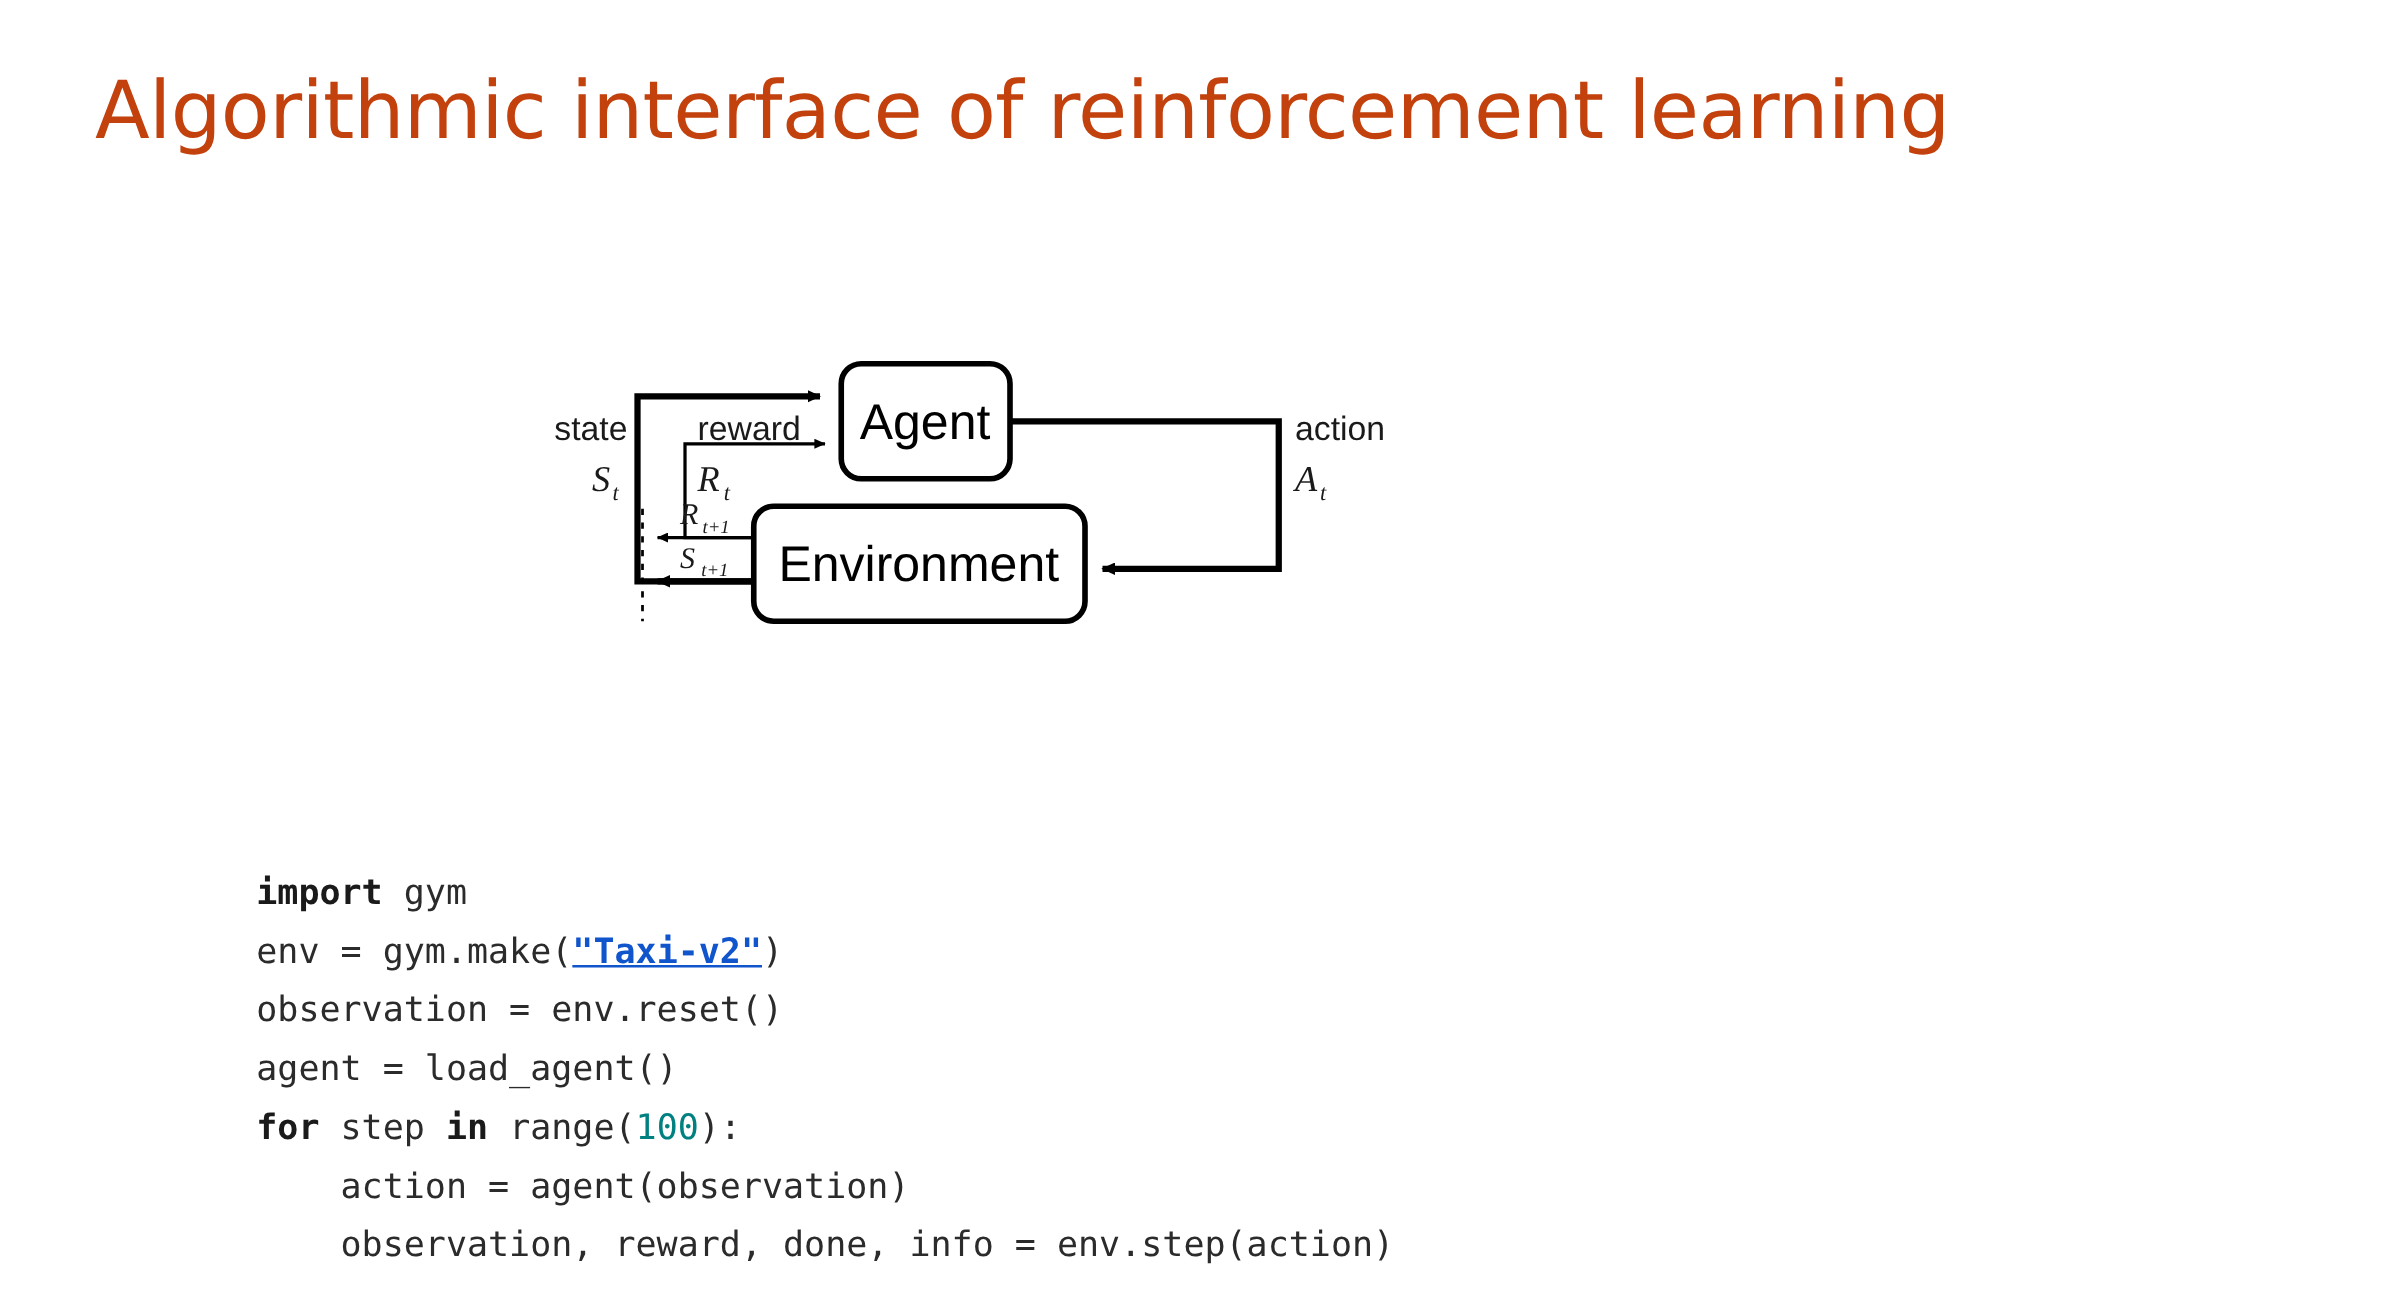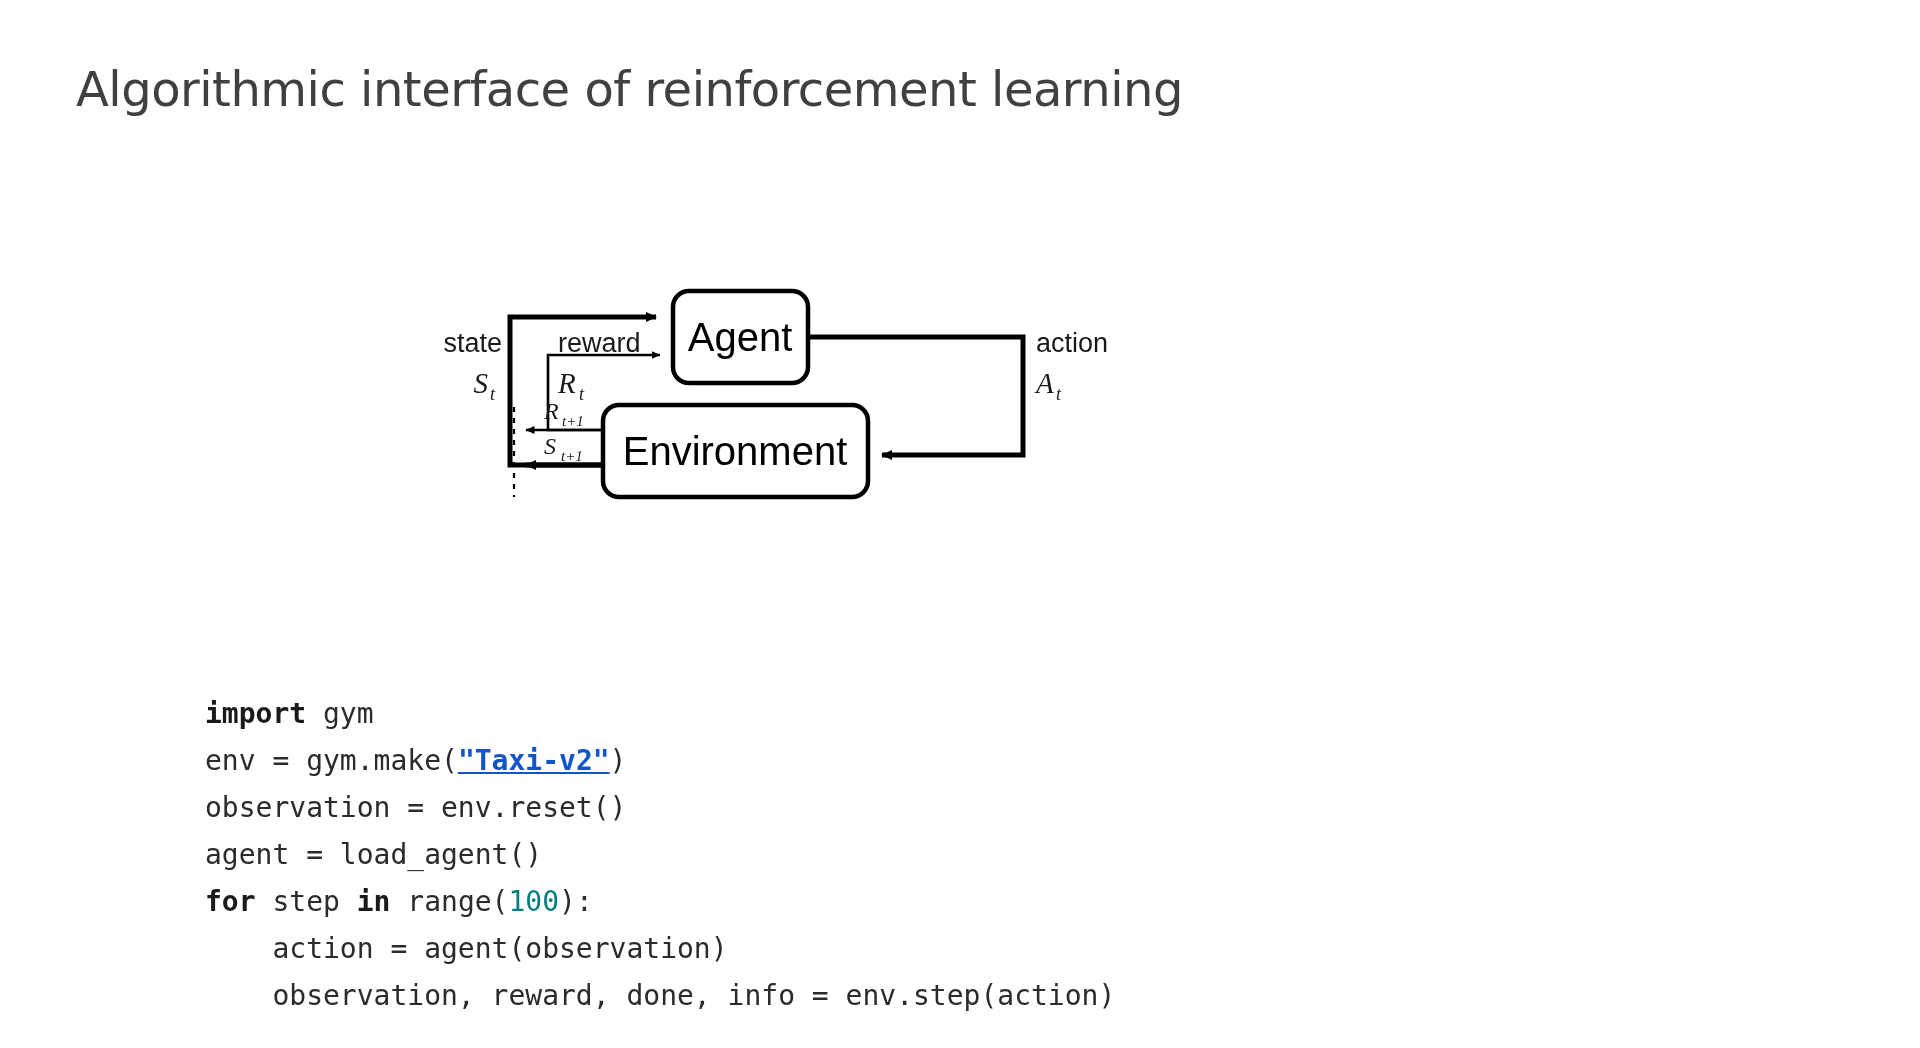--- a/index.html
+++ b/index.html
@@ -25,25 +25,25 @@
     background: #ffffff;
   }
 
   
   .slide-title {
     position: absolute;
     left: 76px;
     top: 44px;
     width: 1790px;
     font-family: "DejaVu Sans", sans-serif;
-    font-size: 48px;
+    font-size: 64px;
     font-weight: 400;
     line-height: 90px;
     letter-spacing: -0.5px;
-    color: #404040;
+    color: #c2410c;
     white-space: nowrap;
   }
 
   
   .diagram {
     position: absolute;
     left: 330px;
     top: 215px;
     width: 1060px;
     height: 310px;

